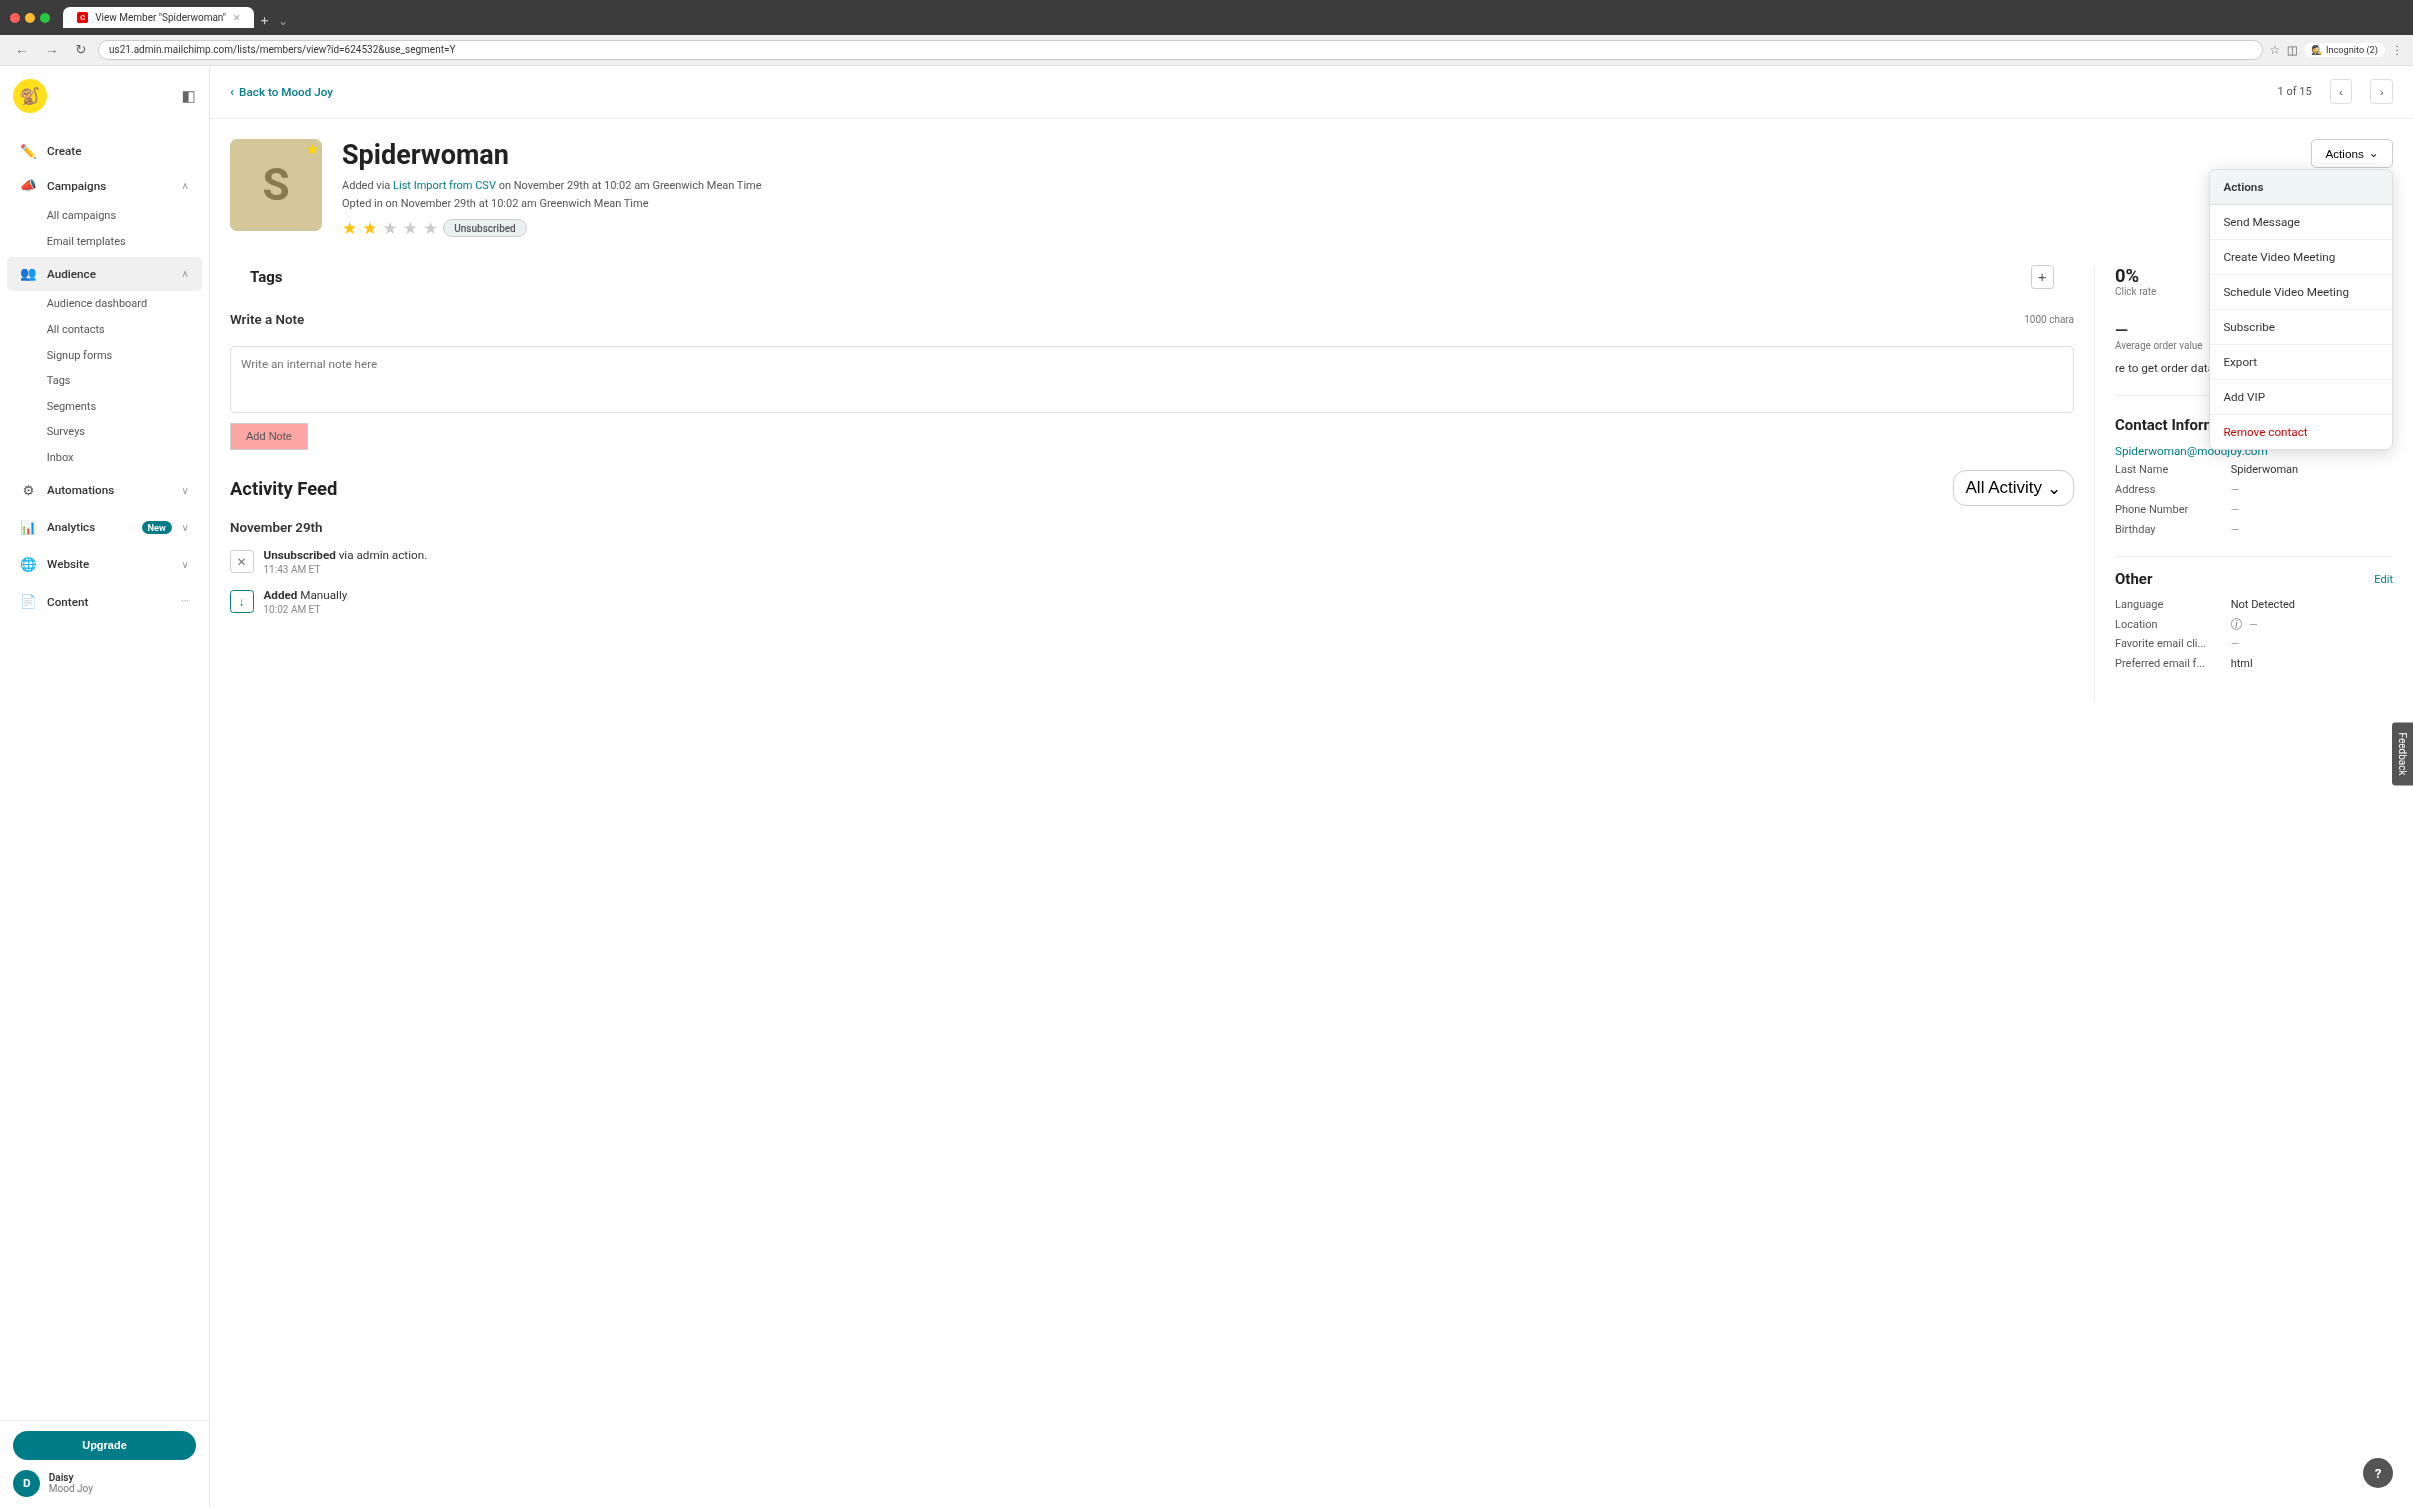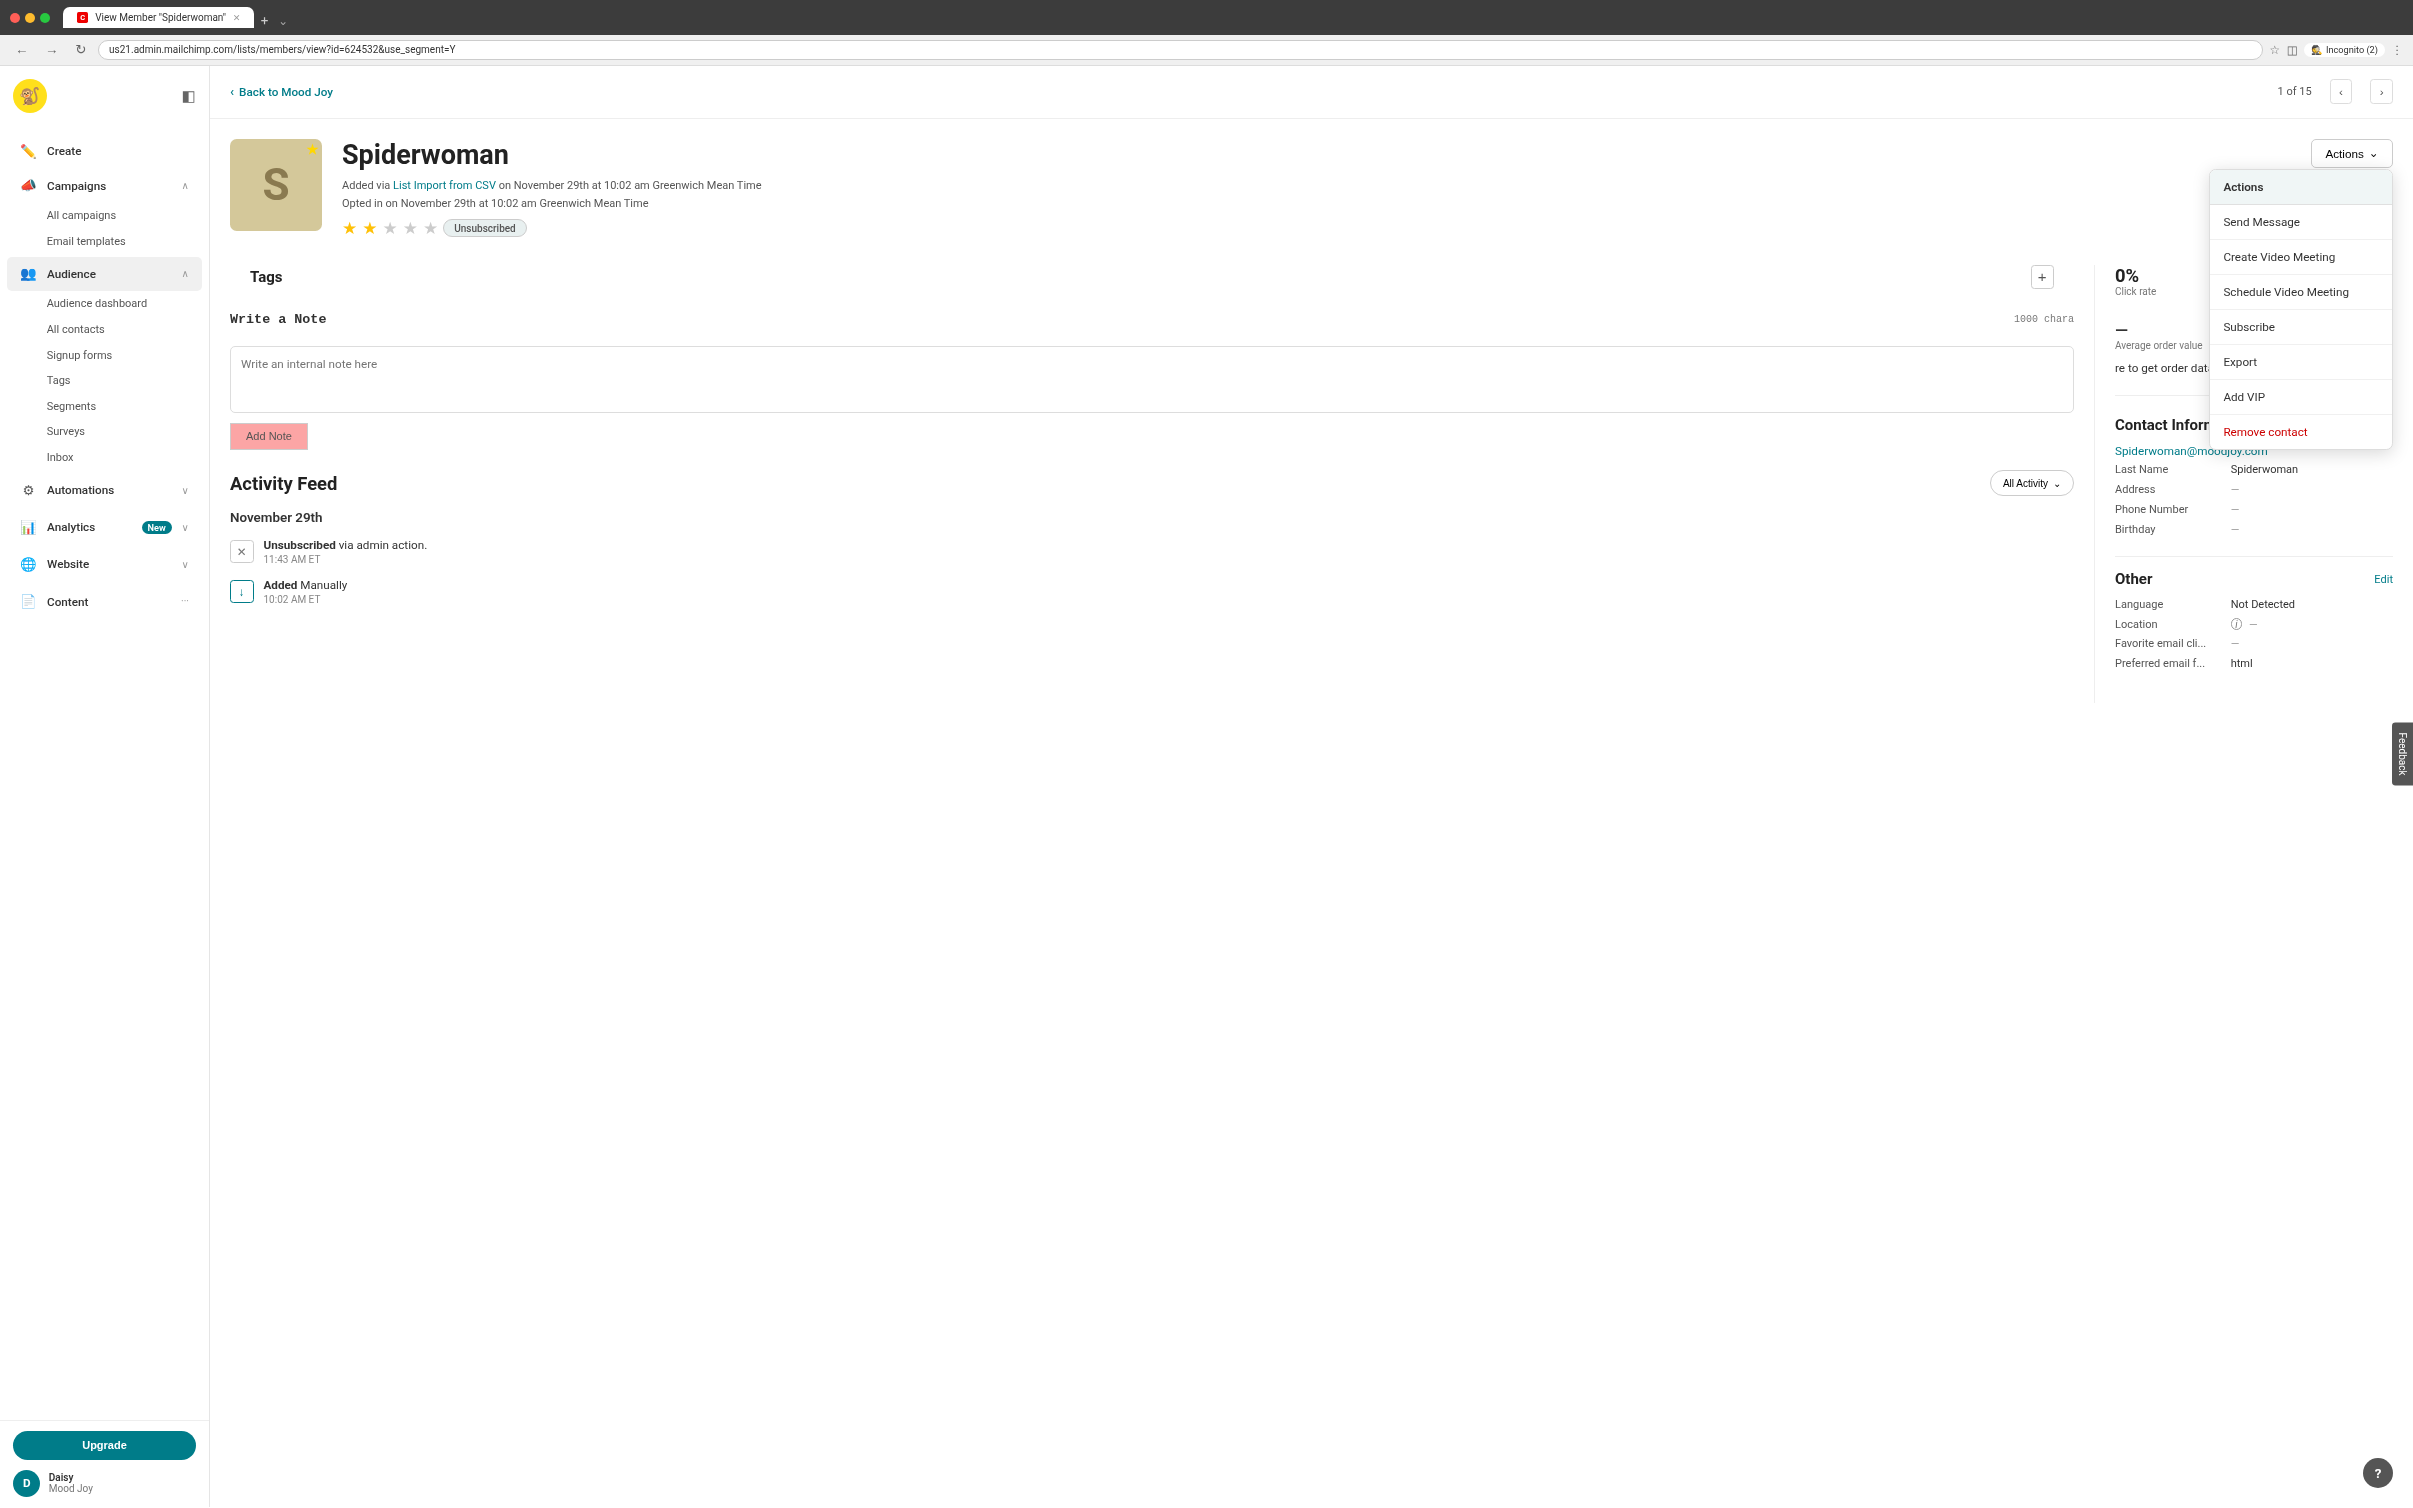--- a/index.html
+++ b/index.html
@@ -84,31 +84,31 @@
     .tags-title { font-size: 15px; font-weight: 700; color: #222; }
     .tags-add-btn { background: none; border: 0.8px solid #ccc; border-radius: 3.4px; width: 23.5px; height: 23.5px; cursor: pointer; font-size: 15px; color: #555; display: flex; align-items: center; justify-content: center; }
 
     
     .content-area { display: flex; gap: 0; }
     .left-column { flex: 1; padding: 0 20px 20px; border-right: 0.8px solid #eee; }
     .right-column { width: 318px; padding: 0 20px 20px; }
 
     
     .note-section { margin-bottom: 20px; }
-    .note-header { display: flex; align-items: center; justify-content: space-between; margin-bottom: 6.7px; font-family: Liberation Mono, monospace; }
+    .note-header { display: flex; align-items: center; justify-content: space-between; margin-bottom: 6.7px; }
     .note-title { font-size: 13.4px; font-weight: 600; color: #333; }
     .note-chars { font-size: 10px; color: #777; }
     .note-textarea { width: 100%; border: 0.8px solid #ddd; border-radius: 5px; padding: 10px; font-size: 11.7px; color: #aaa; resize: none; height: 67px; font-family: inherit; margin-top: 12px; }
     .add-note-btn { border: 0.8px solid #ccc; background: #fca5a5; border-radius: 0; padding: 6.7px 15px; font-size: 11px; color: #555; cursor: pointer; margin-top: 7px; }
 
     
     .activity-section {}
     .activity-header { display: flex; align-items: center; justify-content: space-between; margin-bottom: 13.4px; }
     .activity-title { font-size: 18.4px; font-weight: 700; color: #222; }
-    .activity-filter { background: #fff; border: 0.8px solid #ccc; border-radius: 13px; padding: 6.7px 11.7px; font-size: 10px; cursor: pointer; display: flex; align-items: center; gap: 5px; }
+    .activity-filter { background: #fff; border: 0.8px solid #ccc; border-radius: 13px; padding: 6.7px 11.7px; font-size: 17px; cursor: pointer; display: flex; align-items: center; gap: 5px; }
     .activity-date { font-size: 13.4px; font-weight: 600; color: #333; margin-bottom: 13.4px; }
     .activity-item { display: flex; align-items: flex-start; gap: 10px; margin-bottom: 13.4px; }
     .activity-icon { width: 23.5px; height: 23.5px; border: 1.7px solid #ccc; border-radius: 3.4px; display: flex; align-items: center; justify-content: center; color: #777; font-size: 11.7px; flex-shrink: 0; margin-top: 1.7px; }
     .activity-icon.download { border-color: #007c89; color: #007c89; }
     .activity-content { flex: 1; }
     .activity-text { font-size: 11.7px; color: #333; margin-bottom: 1.7px; }
     .activity-text strong { font-weight: 700; }
     .activity-time { font-size: 10px; color: #888; }
 
     

